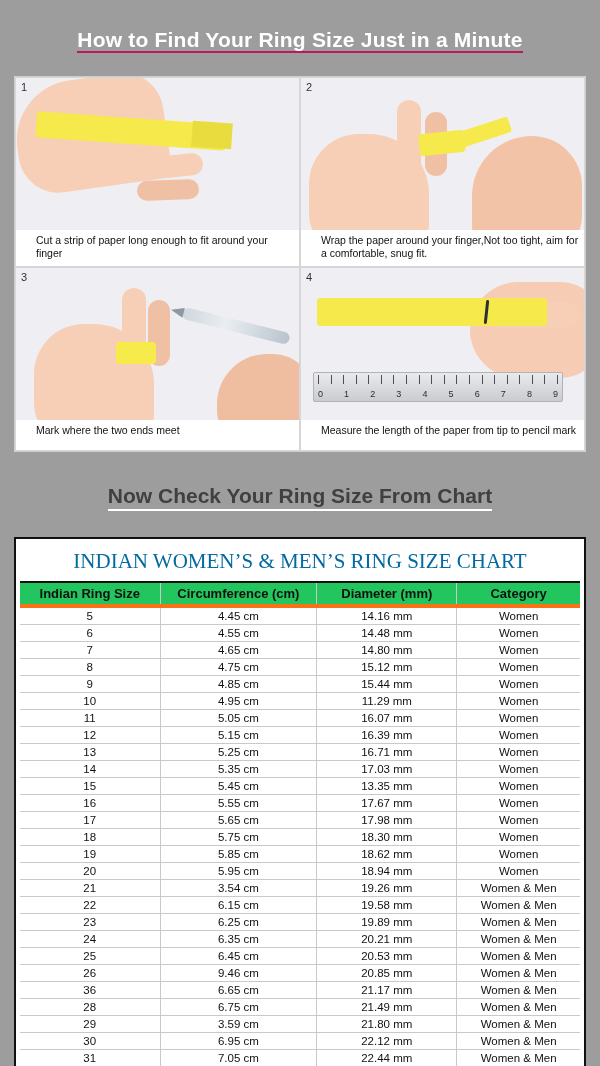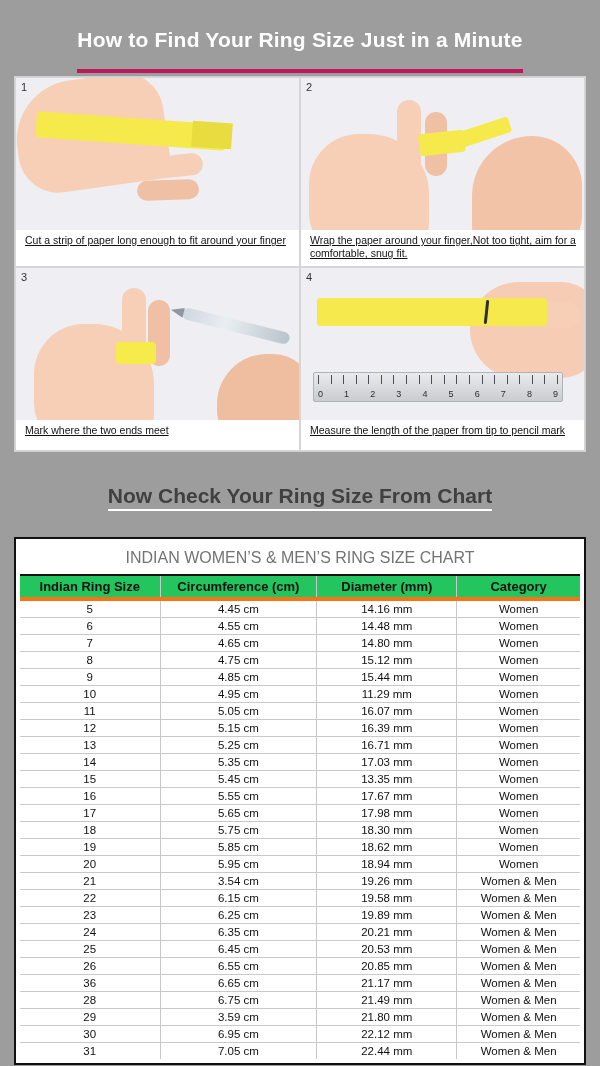--- a/index.html
+++ b/index.html
@@ -20,22 +20,22 @@
   
   .title {
     text-align: center;
     color: #ffffff;
     font-size: 21px;
     font-weight: bold;
     letter-spacing: 0.2px;
     padding: 14px 0 10px 0;
   }
   .title span {
-    border-bottom: 4px solid #be185d;
-    padding-bottom: 18px;
+    border-bottom: 2px solid #be185d;
+    padding-bottom: 0;
     margin-top: 32px;
   }
   .title2 {
     text-align: center;
     color: #404040;
     font-size: 21px;
     font-weight: bold;
     padding: 14px 0 12px 0;
   }
   .title2 span {
@@ -69,23 +69,22 @@
     top: 3px;
     left: 5px;
     font-size: 11px;
     color: #333;
     z-index: 6;
   }
   .caption {
     font-size: 10.5px;
     line-height: 1.25;
     color: #111;
-    padding: 4px 5px 6px 9px;
+    padding: 4px 5px 6px 20px;
     min-height: 30px;
-    text-decoration: underline;
   }
 
   
   .skin  { position: absolute; background: #f6cdb4; }
   .skin2 { position: absolute; background: #efbda0; }
   .paper { position: absolute; background: #f7eb4b; }
 
   .hand-a-palm {
     width: 150px; height: 110px; right: -10px; bottom: -14px;
     border-radius: 60px 40px 20px 40px;
@@ -182,25 +181,26 @@
     padding: 4px;
   }
   table.chart {
     width: 100%;
     border-collapse: collapse;
     font-size: 11.5px;
     color: #111;
   }
   table.chart caption {
     caption-side: top;
-    font-size: 16px;
+    font-size: 21px;
     padding: 6px 0 7px 0;
-    color: #737373;
+    color: #0369a1;
     border-bottom: 2px solid #111;
     font-weight: normal;
+    font-family: Liberation Serif, serif;
   }
   table.chart th {
     font-size: 13px;
     font-weight: bold;
     padding: 3px 2px;
     border-bottom: 4px solid #f97316;
     background: #22c55e;
   }
   table.chart td {
     text-align: center;
@@ -447,21 +447,21 @@
             <td class="col-sep">Women &amp; Men</td>
           </tr>
           <tr>
             <td>25</td>
             <td class="col-sep">6.45 cm</td>
             <td class="col-sep">20.53 mm</td>
             <td class="col-sep">Women &amp; Men</td>
           </tr>
           <tr>
             <td>26</td>
-            <td class="col-sep">6.55 cm</td>
+            <td class="col-sep">9.46 cm</td>
             <td class="col-sep">20.85 mm</td>
             <td class="col-sep">Women &amp; Men</td>
           </tr>
           <tr>
             <td>36</td>
             <td class="col-sep">6.65 cm</td>
             <td class="col-sep">21.17 mm</td>
             <td class="col-sep">Women &amp; Men</td>
           </tr>
           <tr>

